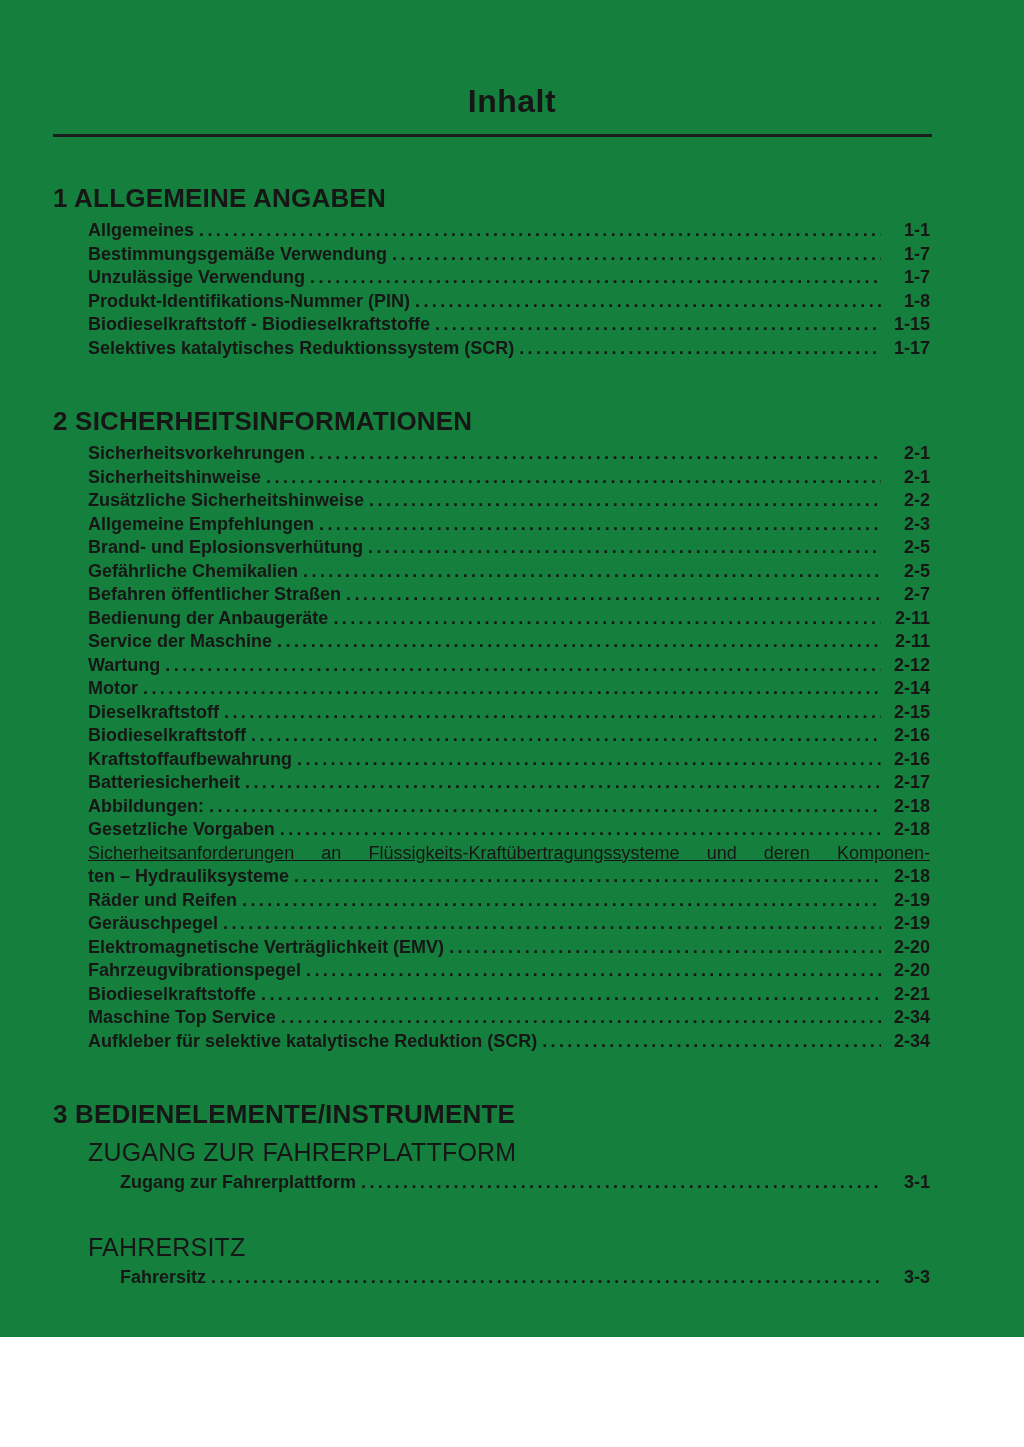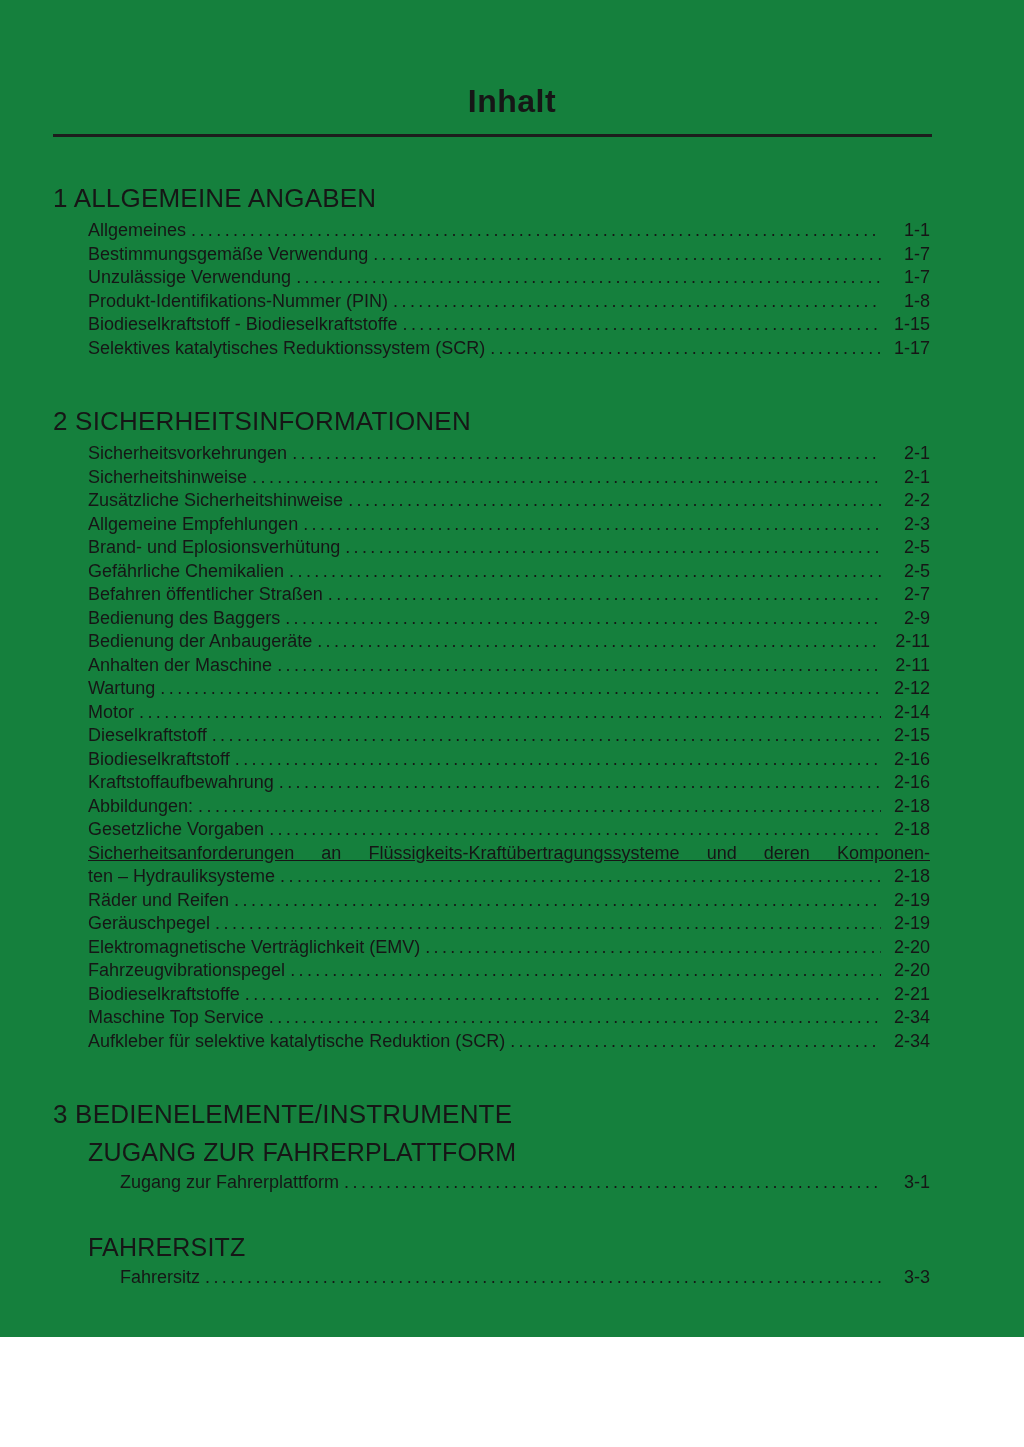--- a/index.html
+++ b/index.html
@@ -29,41 +29,42 @@
     background: #1d1d1d;
     margin: 14px 92px 0 53px;
   }
   .toc { margin: 0 94px 0 53px; }
 
   .toc-section { margin-top: 46px; }
   .section-heading {
     margin: 0;
     font-size: 26px;
     line-height: 31px;
-    font-weight: 400;
+    font-weight: 700;
     letter-spacing: 0.2px;
   }
   .toc-section > .entries { margin: 5px 0 0 35px; }
 
   .toc-subsection { margin-top: 38px; }
   .toc-subsection.first { margin-top: 8px; }
   .subsection-heading {
     margin: 0 0 0 35px;
     font-size: 25px;
     line-height: 29px;
     font-weight: 400;
     letter-spacing: 0.2px;
   }
   .toc-subsection > .entries { margin: 4px 0 0 67px; }
 
   .toc-entry {
     display: flex;
     align-items: baseline;
     font-size: 18px;
     line-height: 23.5px;
+    font-weight: bold;
   }
   .entry-label { white-space: nowrap; }
   .leader {
     flex: 1 1 auto;
     overflow: hidden;
     white-space: nowrap;
     margin-left: 5px;
     min-width: 10px;
   }
   .leader::after {
@@ -178,34 +179,29 @@
     <span class="entry-page">2-5</span>
   </div>
 
 
   <div class="toc-entry">
     <span class="entry-label">Befahren öffentlicher Straßen</span>
     <span class="leader"></span>
     <span class="entry-page">2-7</span>
   </div>
 
-  <div class="toc-entry">
-    <span class="entry-label">Bedienung des Baggers</span>
-    <span class="leader"></span>
-    <span class="entry-page">2-9</span>
-  </div>
 
   <div class="toc-entry">
     <span class="entry-label">Bedienung der Anbaugeräte</span>
     <span class="leader"></span>
     <span class="entry-page">2-11</span>
   </div>
 
   <div class="toc-entry">
-    <span class="entry-label">Anhalten der Maschine</span>
+    <span class="entry-label">Service der Maschine</span>
     <span class="leader"></span>
     <span class="entry-page">2-11</span>
   </div>
 
   <div class="toc-entry">
     <span class="entry-label">Wartung</span>
     <span class="leader"></span>
     <span class="entry-page">2-12</span>
   </div>
 
@@ -226,20 +222,25 @@
     <span class="leader"></span>
     <span class="entry-page">2-16</span>
   </div>
 
   <div class="toc-entry">
     <span class="entry-label">Kraftstoffaufbewahrung</span>
     <span class="leader"></span>
     <span class="entry-page">2-16</span>
   </div>
 
+  <div class="toc-entry">
+    <span class="entry-label">Batteriesicherheit</span>
+    <span class="leader"></span>
+    <span class="entry-page">2-17</span>
+  </div>
 
   <div class="toc-entry">
     <span class="entry-label">Abbildungen:</span>
     <span class="leader"></span>
     <span class="entry-page">2-18</span>
   </div>
 
   <div class="toc-entry">
     <span class="entry-label">Gesetzliche Vorgaben</span>
     <span class="leader"></span>

